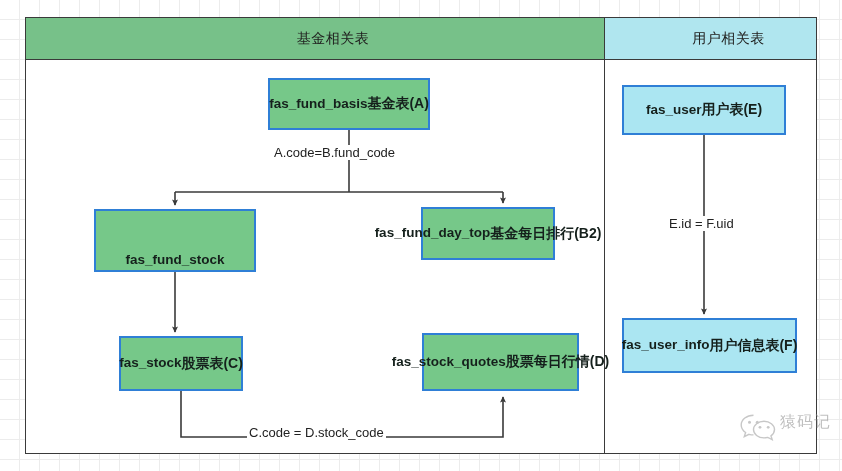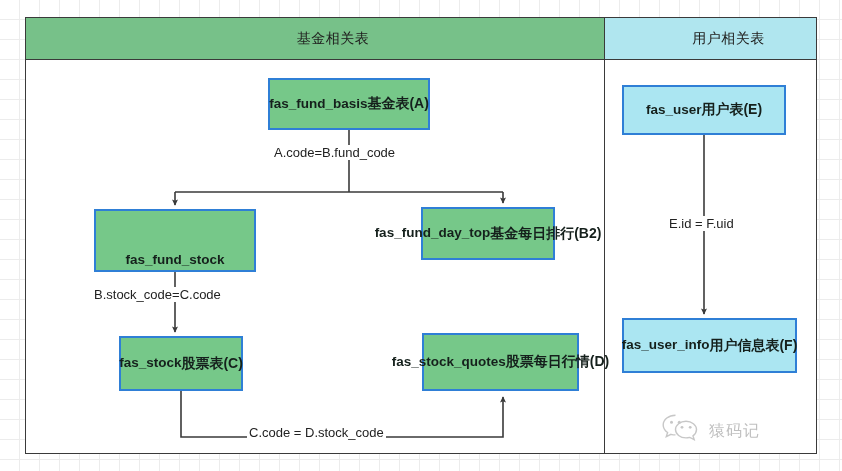--- a/index.html
+++ b/index.html
@@ -99,25 +99,24 @@
     padding: 0 2px;
   }
   .lbl-a-b   { left: 272px; top: 145px; }
   .lbl-b-c   { left: 92px;  top: 287px; }
   .lbl-c-d   { left: 247px; top: 425px; }
   .lbl-e-f   { left: 667px; top: 216px; }
 
   
   .watermark {
     position: absolute;
-    left: 660px;
+    left: 738px;
     top: 412px;
     display: flex;
-    align-items: flex-end;
-    gap: 7px;
+    align-items: flex-start;
     opacity: 0.55;
   }
   .wm-text {
     font-size: 16px;
     color: #8b8b8b;
     letter-spacing: 1px;
     font-family: "DejaVu Sans", sans-serif;
   }
   .wm-icon { display: block; }
 </style>
@@ -183,21 +182,20 @@
     <div class="tname">fas_user</div>
     <div class="tdesc">用户表(E)</div>
   </div>
 
   <div class="node blue n-user-info">
     <div class="tname">fas_user_info</div>
     <div class="tdesc">用户信息表(F)</div>
   </div>
 
   <div class="edge-label lbl-a-b">A.code=B.fund_code</div>
-  <div class="edge-label lbl-b-c">B.stock_code=C.code</div>
   <div class="edge-label lbl-c-d">C.code = D.stock_code</div>
   <div class="edge-label lbl-e-f">E.id = F.uid</div>
 
   <div class="watermark">
     <svg class="wm-icon" width="42" height="30" viewBox="0 0 42 30" xmlns="http://www.w3.org/2000/svg">
       <g fill="none" stroke="#9a9a9a" stroke-width="1.4">
         <path d="M15.5,3.2 C8.7,3.2 3.2,7.6 3.2,13 C3.2,16.0 4.9,18.7 7.6,20.5
                  L6.3,24.6 L11.0,22.3 C12.4,22.7 13.9,22.9 15.5,22.9"></path>
         <path d="M26.0,9.3 C20.2,9.3 15.5,13.0 15.5,17.6 C15.5,22.2 20.2,25.9 26.0,25.9
                  C27.3,25.9 28.6,25.7 29.8,25.4 L34.2,27.6 L33.0,23.9

